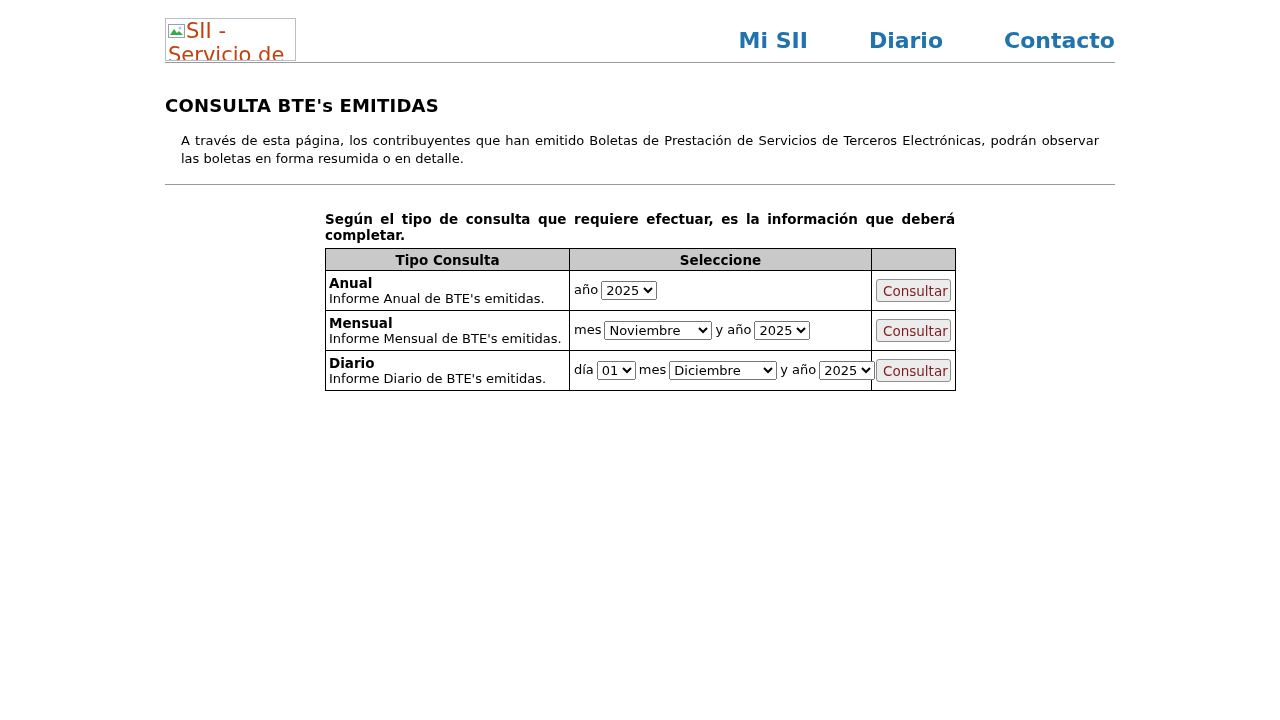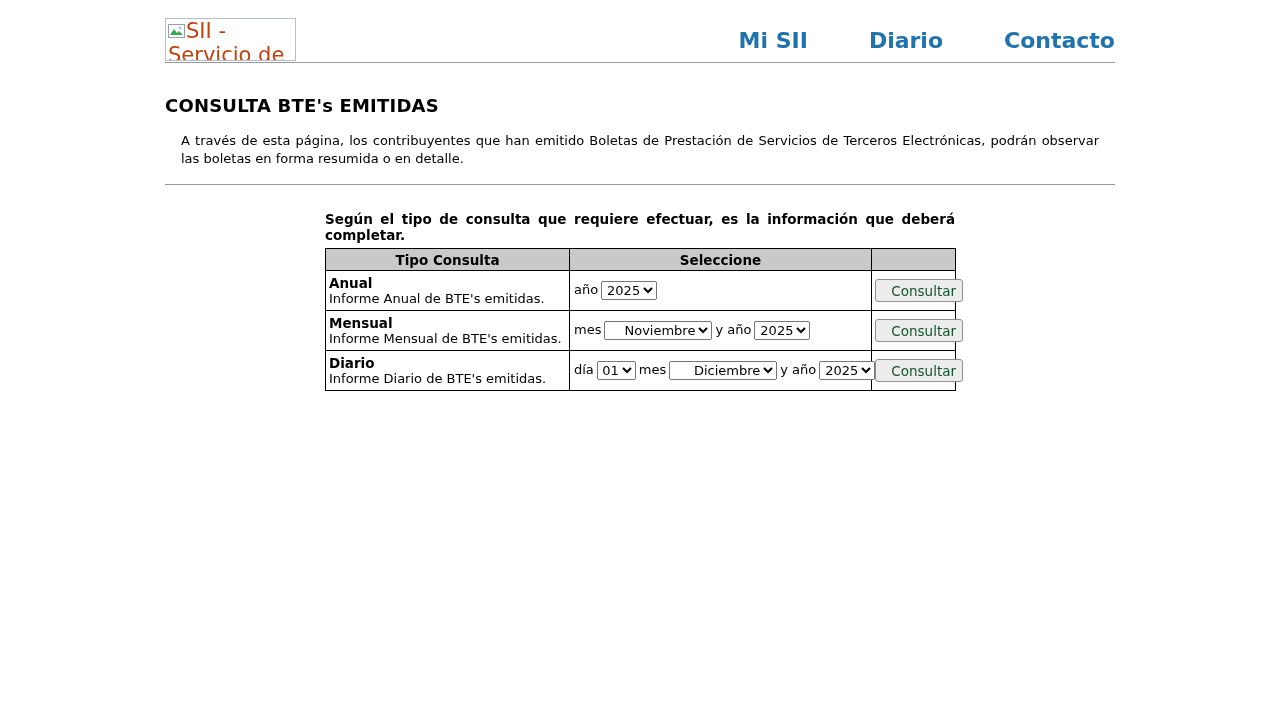--- a/index.html
+++ b/index.html
@@ -74,27 +74,27 @@
   }
   .col-tipo { width:244px; }
   .col-sel  { width:302px; }
   .col-btn  { width:84px; }
   .consulta-table td { height:40px; padding:1px 3px; vertical-align:middle; }
   .row-name { font-weight:bold; font-size:13.5px; line-height:16px; }
   .row-desc { font-size:13px; line-height:16px; }
   .cell-sel  { white-space:nowrap; }
   .ctl-label { margin:0 1px 0 1px; }
   .cell-sel select {
-    font-size:13px; font-family:inherit; margin:0 2px; vertical-align:middle;text-align:right;
+    font-size:13px; font-family:inherit; margin:0 2px; vertical-align:middle;
   }
   .cell-btn { text-align:center; }
   .consultar-btn {
-    width:88px; height:23px; font-size:13.5px; font-family:inherit;
-    background:#ececec; color:#14532d;
-    border:1px solid #8f8f8f; border-radius:3px; cursor:pointer;text-align:right;
+    width:75px; height:23px; font-size:13.5px; font-family:inherit;
+    background:#ececec; color:#7f1d1d;
+    border:1px solid #8f8f8f; border-radius:3px; cursor:pointer;
   }
 </style>
 </head>
 <body>
 
 <div class="content">
 
 
   <div class="brandbar">
     <a class="logo-box"><span class="broken-icon"><svg width="17" height="14" viewBox="0 0 17 14">

